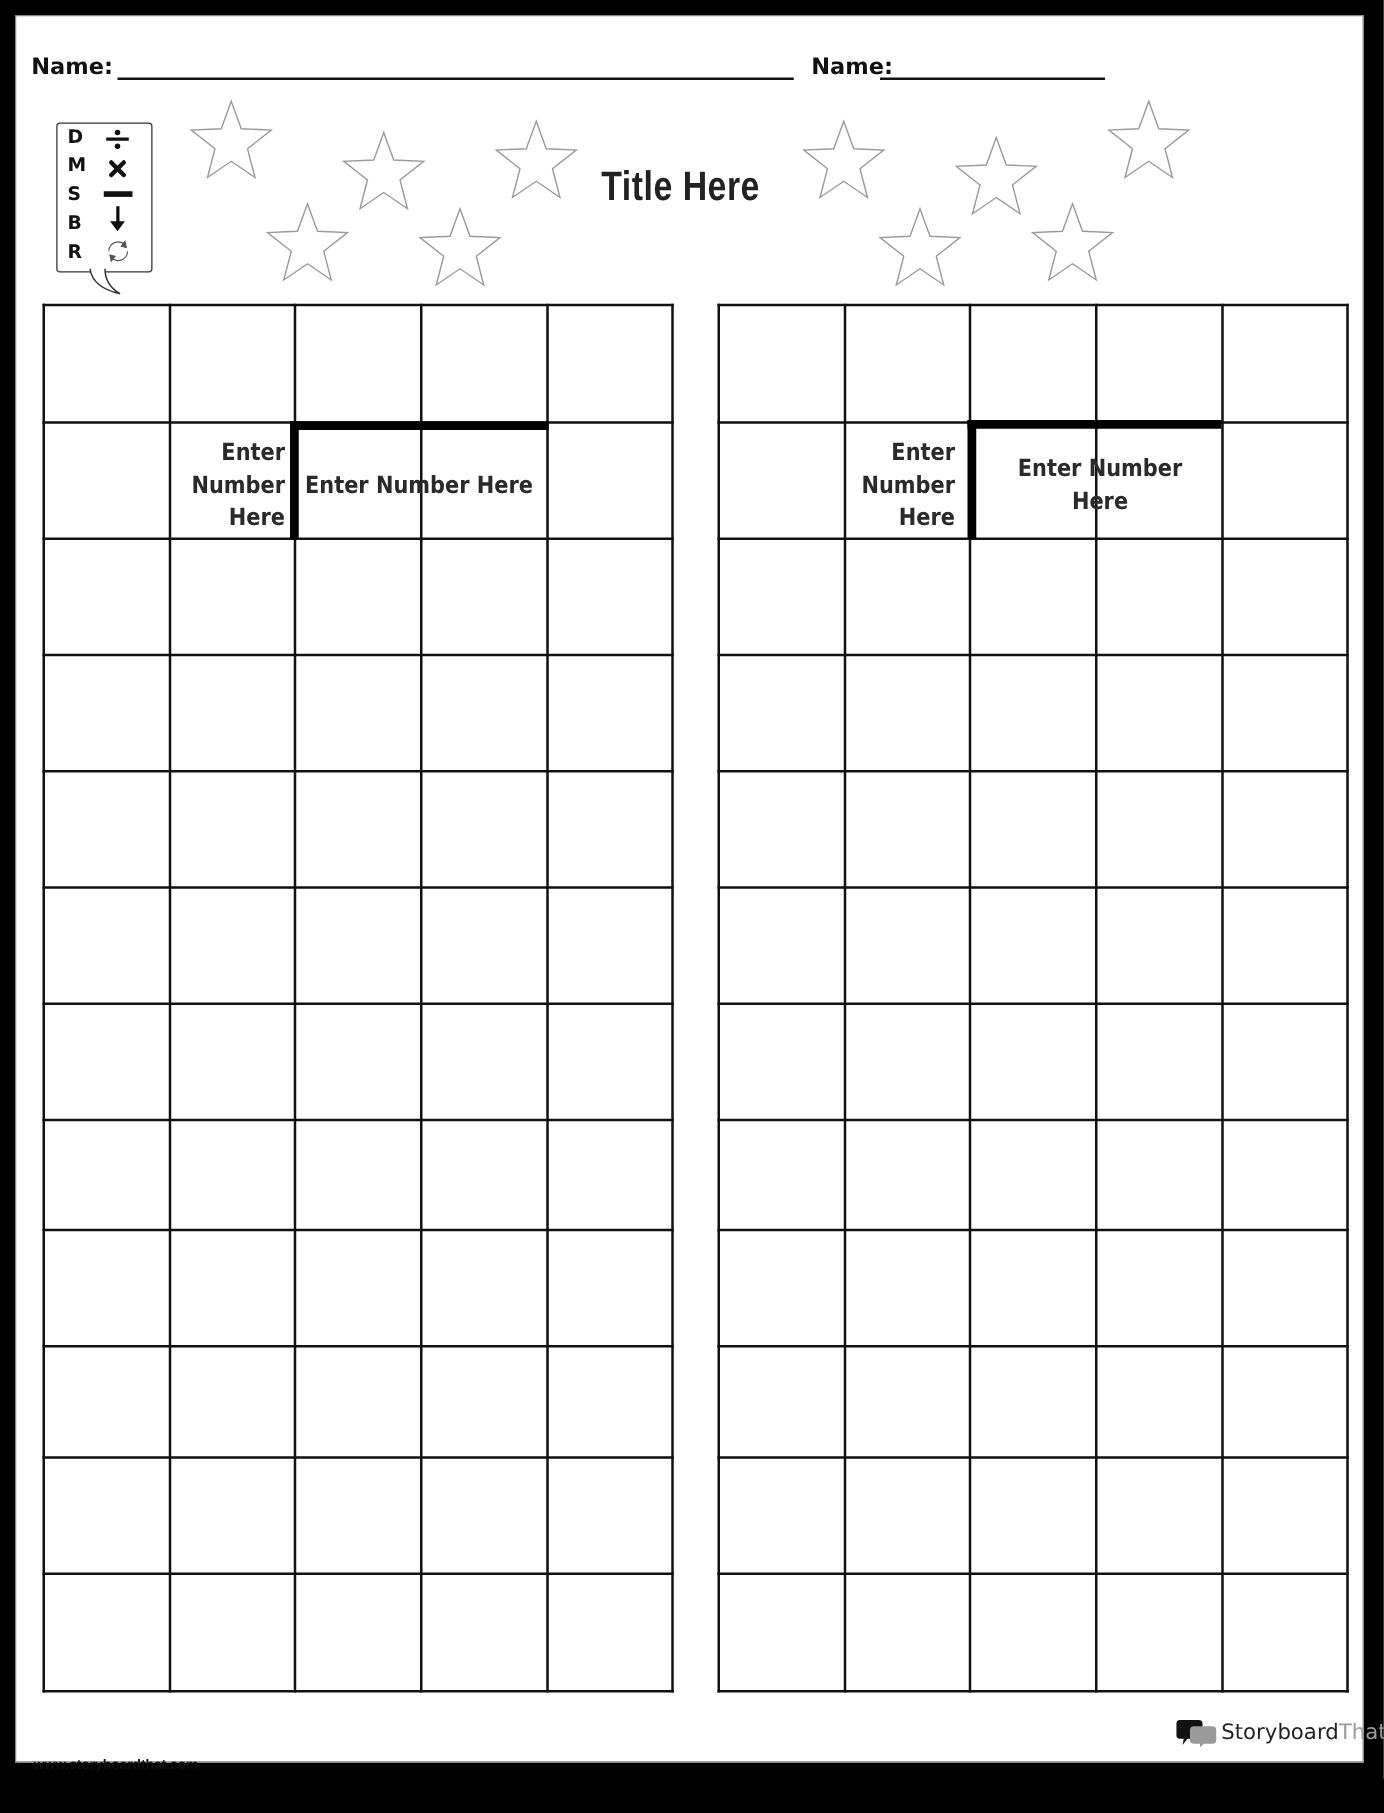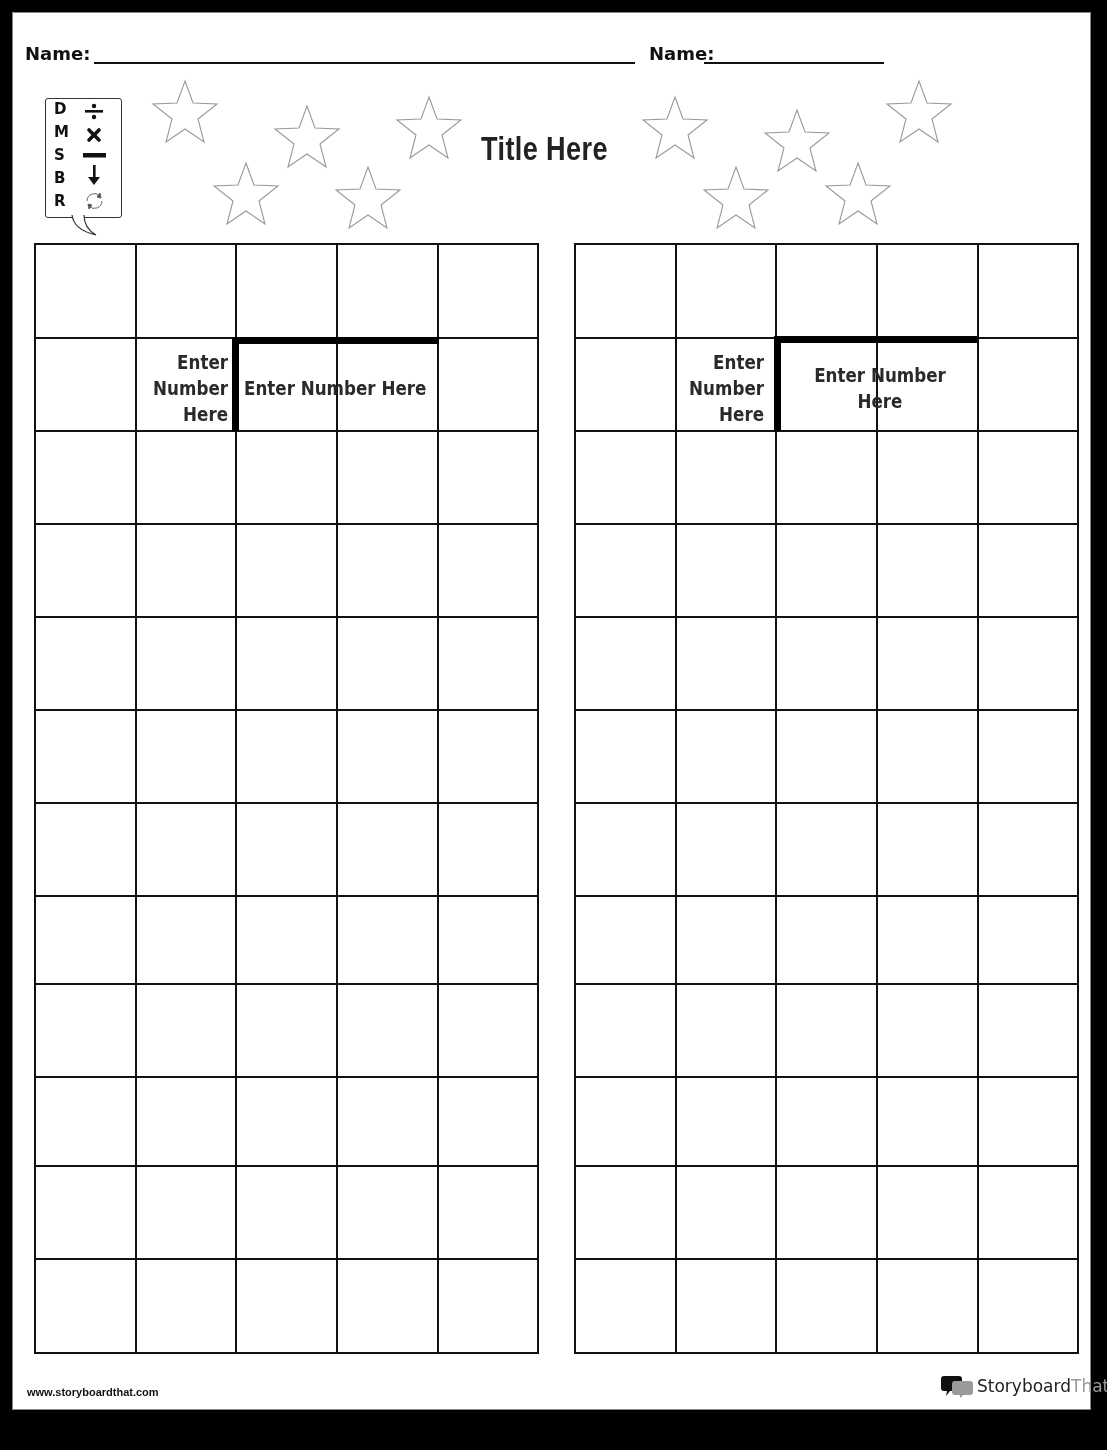--- a/index.html
+++ b/index.html
@@ -7,21 +7,21 @@
   .page { position:absolute; left:12px; top:12px; width:1079px; height:1398px; background:#fff; border:1px solid #888; box-sizing:border-box; }
   .abs { position:absolute; }
   .label { font-family:"DejaVu Sans", sans-serif; font-weight:bold; font-size:18px; color:#111; }
   .line { position:absolute; height:2px; background:#111; }
   .title { font-family:"Liberation Sans", sans-serif; font-weight:bold; font-size:33px; color:#222; transform:scaleX(0.82); transform-origin:left top; letter-spacing:0.5px; }
   .grid { position:absolute; }
   .hline { position:absolute; left:0; height:2px; background:#111; }
   .vline { position:absolute; top:0; width:2px; background:#111; }
   .thick { position:absolute; background:#000; }
   .cellText { position:absolute; font-family:"DejaVu Sans", sans-serif; font-weight:bold; font-size:19px; color:#2a2a2a; line-height:26px; transform:scaleX(0.88); }
-  .footer-url { font-family:"Liberation Sans", sans-serif; font-weight:bold; font-size:11px; color:#111; }
+  .footer-url { font-family:"Liberation Sans", sans-serif; font-weight:bold; font-size:11px; color:#111;margin-top:20px; }
   .logo-text { font-family:"DejaVu Sans", sans-serif; font-size:17px; color:#222; }
   .logo-text span.that { color:#9a9a9a; }
   .dmsbr { position:absolute; left:45px; top:98px; width:75px; height:118px; border:1.5px solid #333; border-radius:3px; background:#fff; }
   .dmsbr .row { position:absolute; left:8px; font-family:"DejaVu Sans", sans-serif; font-weight:bold; font-size:15px; color:#111; }
 </style>
 </head>
 <body>
 
 <div class="page"></div>
 

